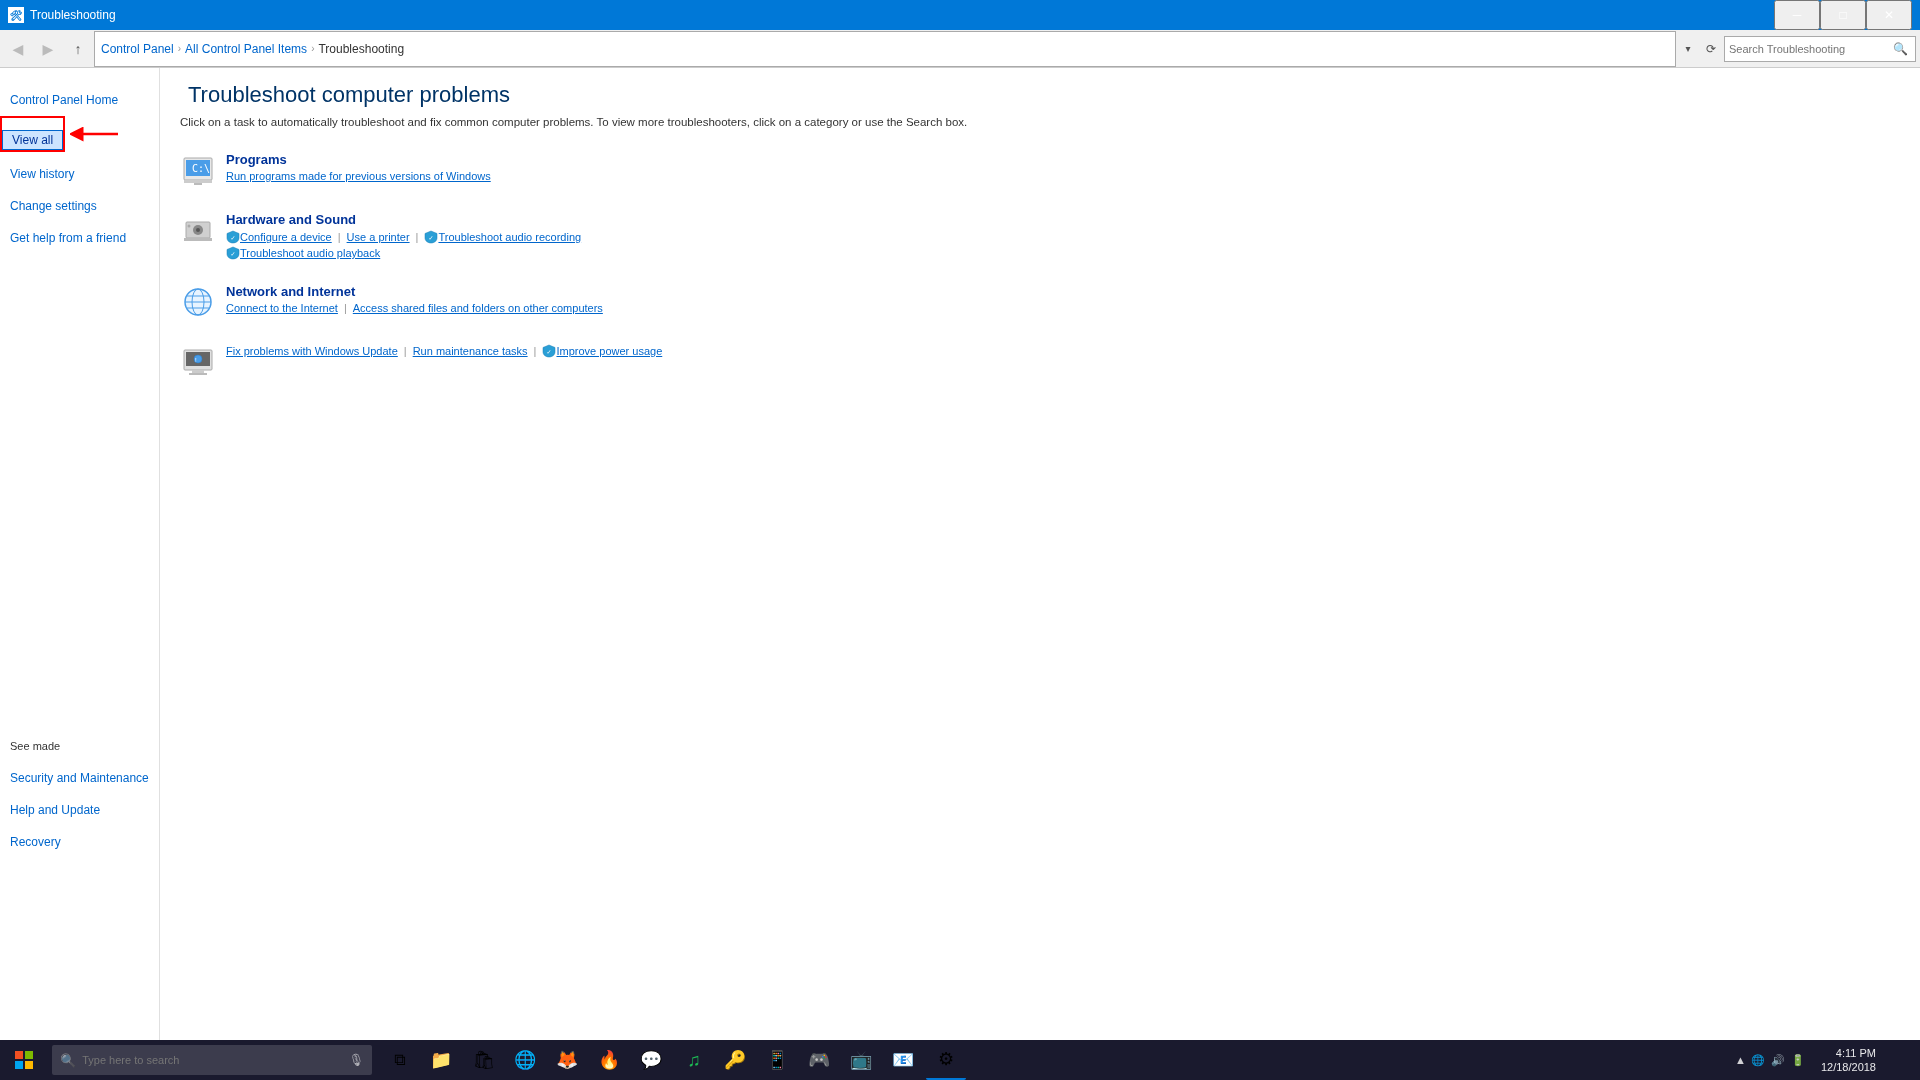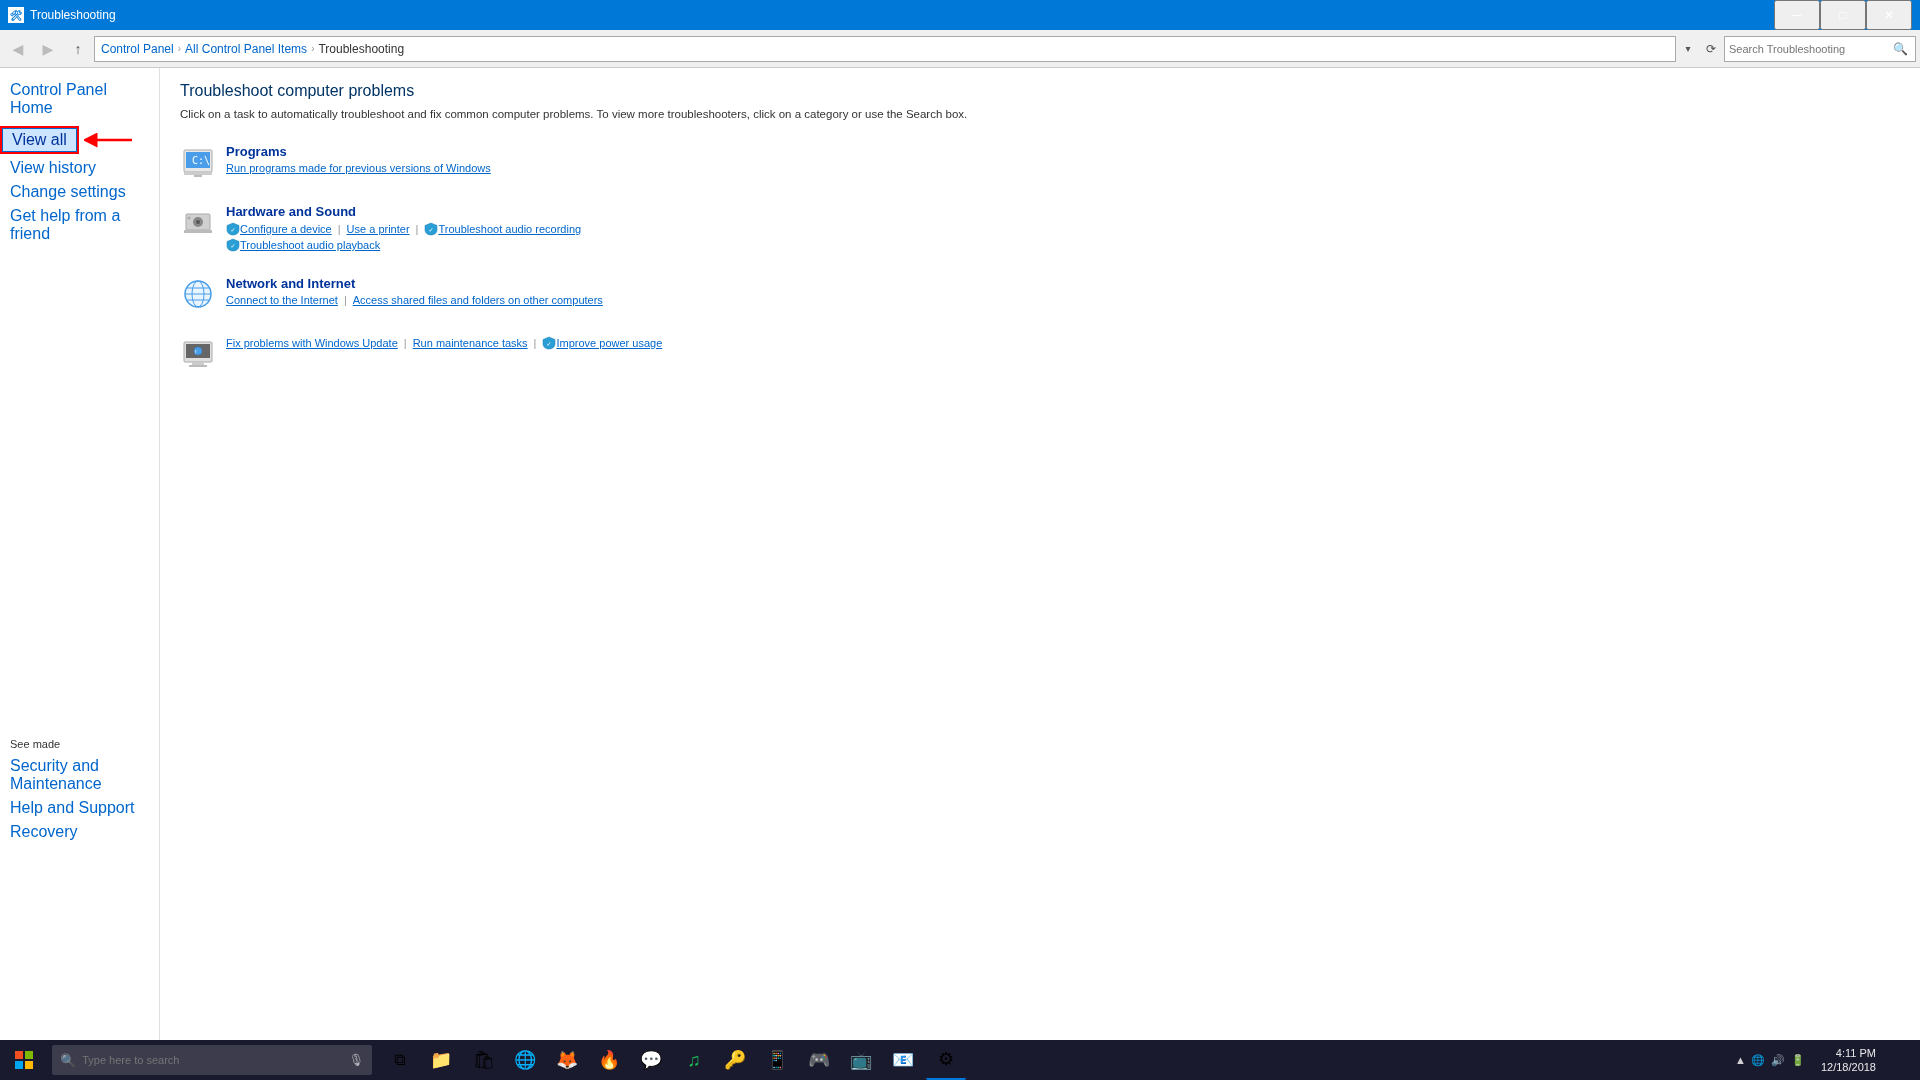--- a/index.html
+++ b/index.html
@@ -41,21 +41,21 @@
     .nav-btn {
       width: 28px; height: 28px;
       border: none; background: transparent;
       cursor: pointer; display: flex; align-items: center; justify-content: center;
       font-size: 14px; color: #555;
       border-radius: 2px;
     }
     .nav-btn:disabled { color: #bbb; cursor: default; }
     .breadcrumb-bar {
       flex: 1;
-      height: 26px;
+      height: 36px;
       background: white;
       border: 1px solid #aaa;
       display: flex;
       align-items: center;
       padding: 0 6px;
       font-size: 12px;
       color: #333;
     }
     .breadcrumb-item { color: #0066cc; cursor: pointer; }
     .breadcrumb-sep { margin: 0 4px; color: #999; font-size: 10px; }
@@ -95,21 +95,22 @@
       padding: 10px 0;
       border-right: 1px solid #e0e0e0;
       font-size: 12px;
     }
     .sidebar-link {
       display: block;
       padding: 3px 10px;
       color: #0066cc;
       cursor: pointer;
       text-decoration: none;
-      font-size: 16px;
+      font-size: 12px;
+      margin-top: 12px;
     }
     .sidebar-link.active {
       background: #cce4ff;
       color: #003399;
       border: 1px solid #0066cc;
       padding: 2px 9px;
     }
     .sidebar-section-label {
       padding: 12px 10px 4px 10px;
       color: #333;
@@ -117,24 +118,25 @@
       font-weight: normal;
     }
 
     
     #content {
       flex: 1;
       padding: 14px 20px;
       overflow-y: auto;
     }
     .page-title {
-      font-size: 16px;
+      font-size: 22px;
       font-weight: normal;
       color: #003366;
       margin-bottom: 6px;
+      margin-left: 8px;
     }
     .page-subtitle {
       font-size: 11.5px;
       color: #333;
       margin-bottom: 18px;
       line-height: 1.4;
     }
 
     
     .category-item {
@@ -300,21 +302,21 @@
         </svg>
       </div>
     </div>
     <a class="sidebar-link">View history</a>
     <a class="sidebar-link">Change settings</a>
     <a class="sidebar-link">Get help from a friend</a>
 
     <div style="margin-top: 480px;">
       <div class="sidebar-section-label">See made</div>
       <a class="sidebar-link">Security and Maintenance</a>
-      <a class="sidebar-link">Help and Support</a>
+      <a class="sidebar-link">Help and Update</a>
       <a class="sidebar-link">Recovery</a>
     </div>
   </div>
 
   <div id="content">
     <h1 class="page-title">Troubleshoot computer problems</h1>
     <p class="page-subtitle">Click on a task to automatically troubleshoot and fix common computer problems. To view more troubleshooters, click on a category or use the Search box.</p>
 
     <div class="category-item">
       <div class="category-icon">

